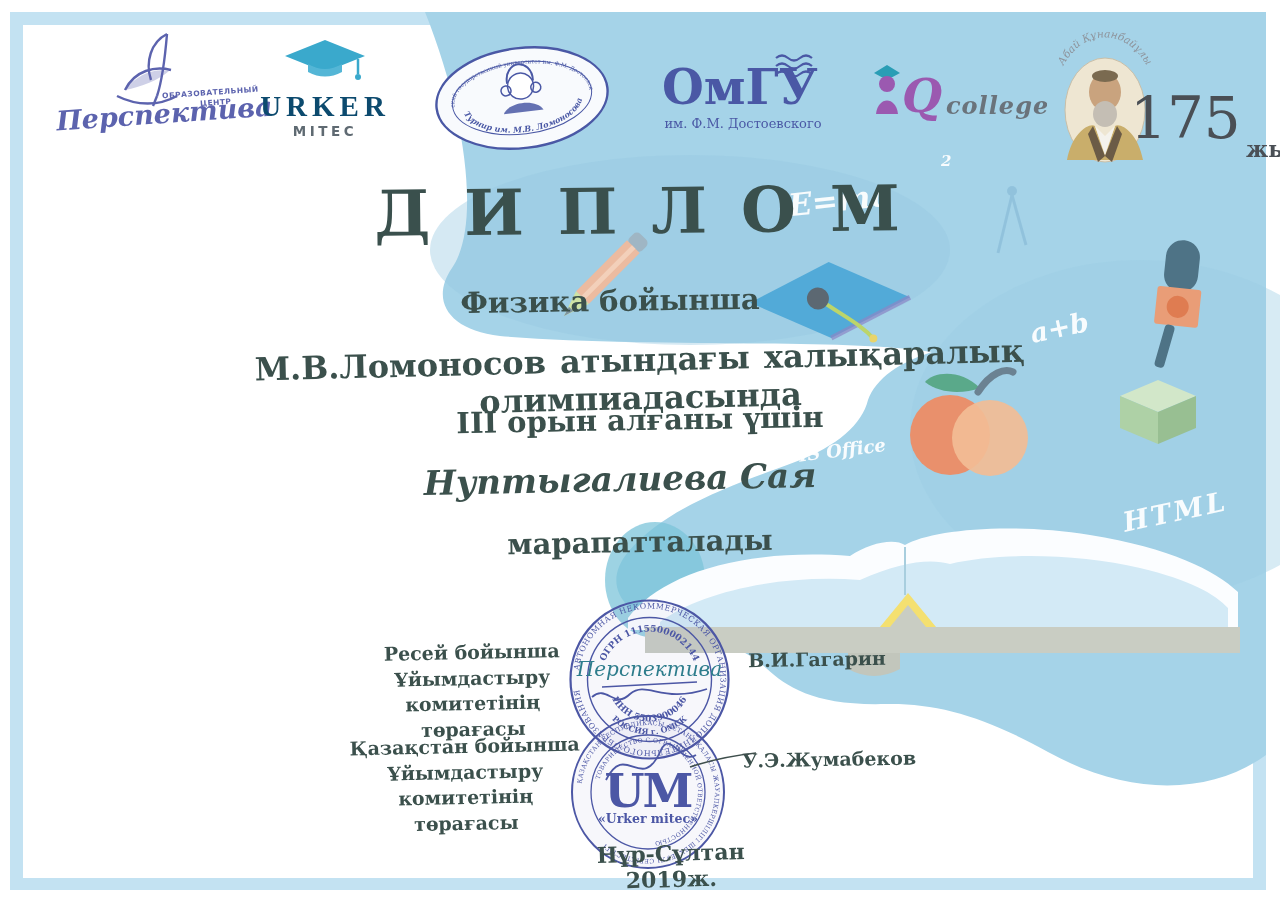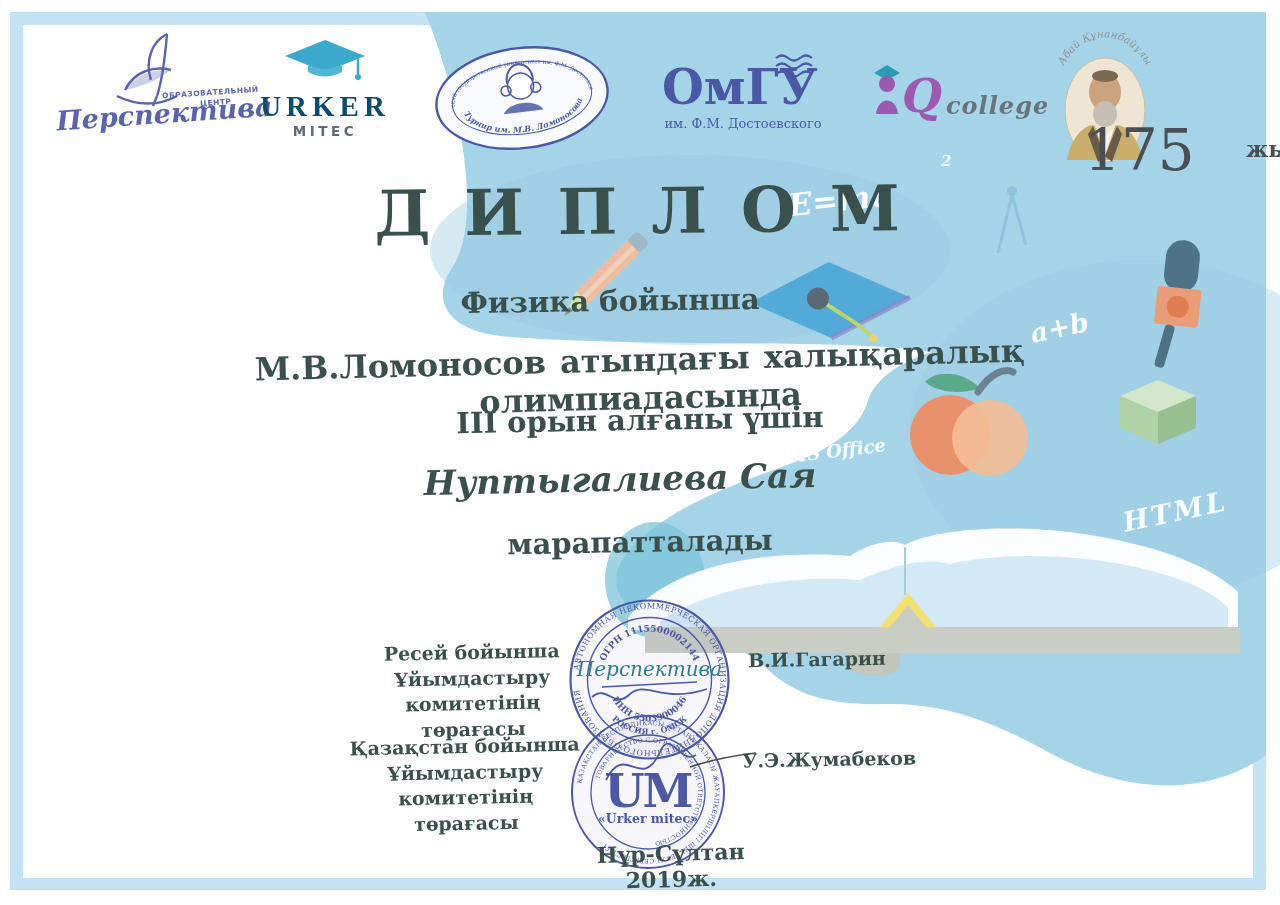--- a/index.html
+++ b/index.html
@@ -188,21 +188,21 @@
       <ellipse cx="57" cy="80" rx="40" ry="52" fill="#eee6d2" stroke="#c9bfa8"></ellipse>
       <path d="M19 130 C24 102 42 92 47 96 L57 126 L67 96 C72 92 90 102 95 130 Z" fill="#c9ae6b"></path>
       <path d="M45 96 L57 126 L50 132 L40 104 Z" fill="#6b5b46"></path>
       <path d="M69 96 L57 126 L64 132 L74 104 Z" fill="#6b5b46"></path>
       <polygon points="47,96 57,124 67,96 57,106" fill="#f4f2ec"></polygon>
       <ellipse cx="57" cy="62" rx="16" ry="19" fill="#c9a37e"></ellipse>
       <ellipse cx="57" cy="46" rx="13" ry="6" fill="#7a6a50"></ellipse>
       <ellipse cx="57" cy="84" rx="12" ry="13" fill="#c4beb4"></ellipse>
     </g>
   </svg>
-  <div class="abs abai-175" style="left:1084px;top:84px;margin-top:32px;">175</div>
+  <div class="abs abai-175" style="left:1130px;top:84px;">175</div>
   <div class="abs abai-zhyl" style="left:1246px;top:136px;">жыл</div>
 
   <div class="abs ink ctr title">ДИПЛОМ</div>
   <div class="abs ink ctr line-subject">Физика бойынша</div>
   <div class="abs ink ctr line-olympiad">М.В.Ломоносов атындағы халықаралық олимпиадасында</div>
   <div class="abs ink ctr line-place">III орын алғаны үшін</div>
   <div class="abs ink ctr line-name">Нуптыгалиева Сая</div>
   <div class="abs ink ctr line-award">марапатталады</div>
 
   <div class="abs ink ctr sig-block" style="left:330px;top:640px;width:285px;">

